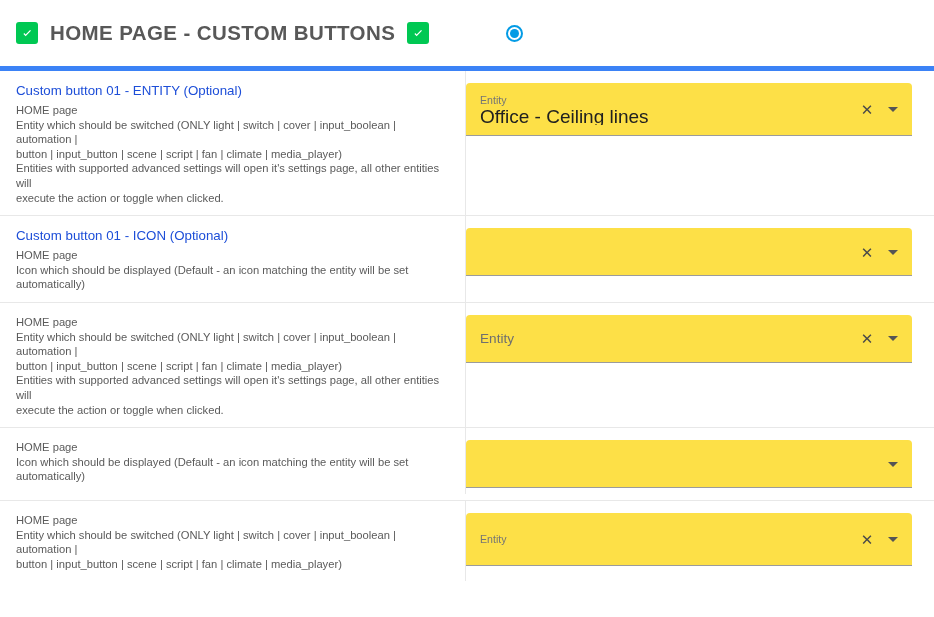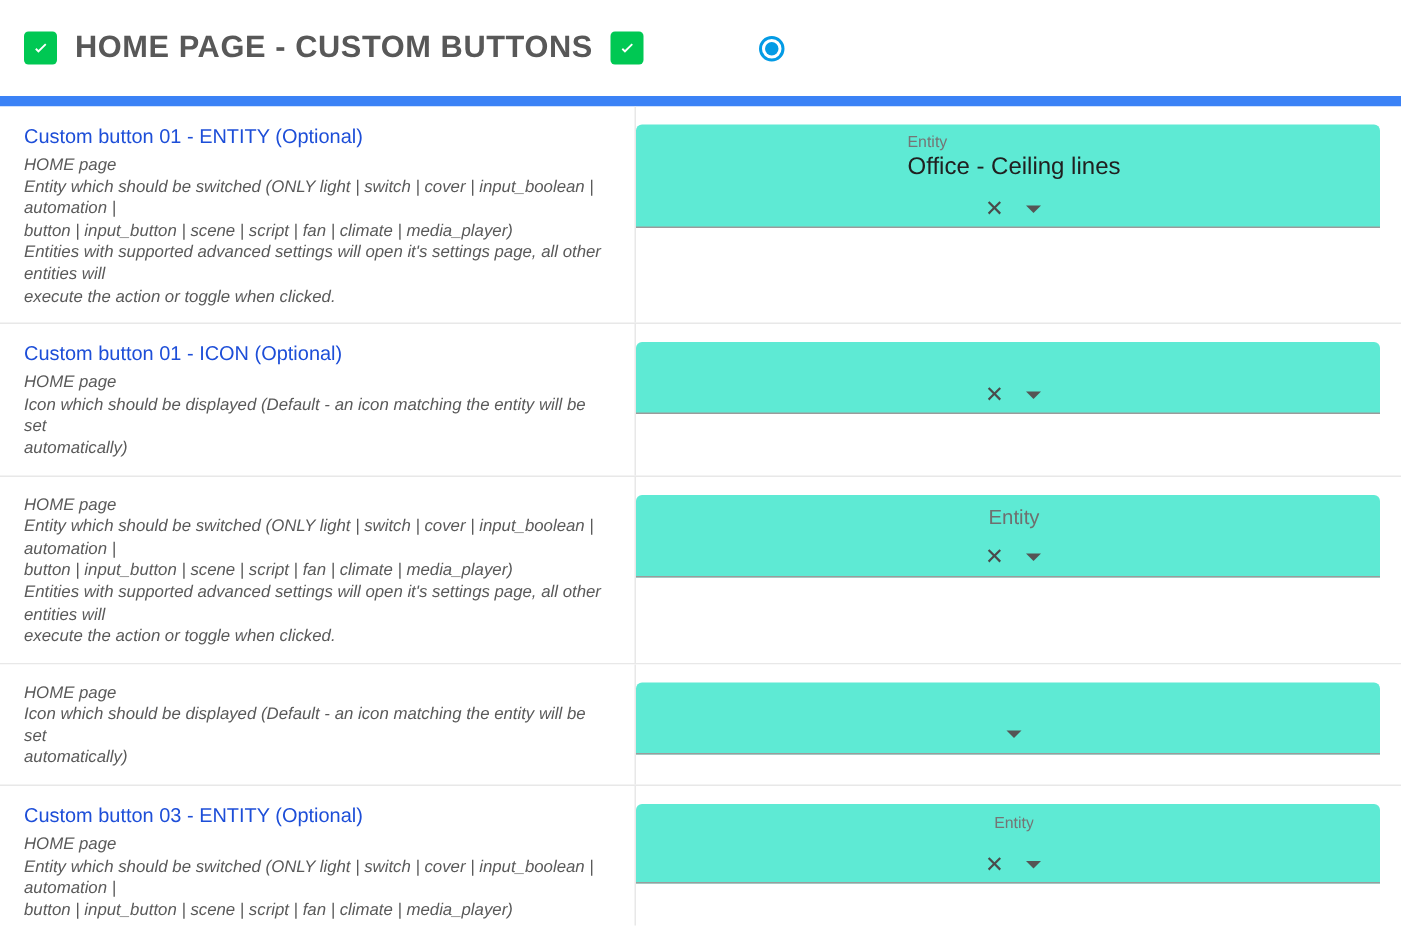--- a/index.html
+++ b/index.html
@@ -16,21 +16,21 @@
     -webkit-font-smoothing: antialiased;
   }
 
   
   .header {
     height: 71px;
     box-sizing: border-box;
     display: flex;
     align-items: center;
     padding: 16px 16px;
-    border-bottom: 7px solid #3b82f6;
+    border-bottom: 5px solid #3b82f6;
     background: #ffffff;
   }
   .check-box {
     width: 22px;
     height: 22px;
     border-radius: 3px;
     background: #00c853;
     display: flex;
     align-items: center;
     justify-content: center;
@@ -89,64 +89,62 @@
     min-height: 54px;
   }
   .row-label {
     font-size: 13.3px;
     color: #1d4ed8;
     line-height: 16px;
     margin-bottom: 4px;
   }
   .row-desc {
     font-size: 11.2px;
-    font-style: italic;
     color: #5a5a5a;
     line-height: 14.6px;
   }
   .row-desc .dline { display: block; }
 
   .row-right {
     flex: 1;
     box-sizing: border-box;
     padding: 12px 14px 12px 0;
     display: flex;
     justify-content: flex-start;
   }
 
   
   .field {
-    width: 496px;
-    box-sizing: border-box;
-    background: #5eead4;
+    width: 446px;
+    box-sizing: border-box;
+    background: #fde047;
     border-radius: 4px 4px 0 0;
     position: relative;
     display: flex;
     align-items: center;
     min-height: 48px;
     padding: 0 6px 0 14px;
-    flex-direction: column;
   }
   .field.tall { min-height: 53px; }
   .field-texts {
     flex: 1;
     display: flex;
     flex-direction: column;
     justify-content: center;
     padding: 6px 0;
     overflow: hidden;
   }
   .field-float-label {
     font-size: 10.6px;
     color: #757575;
     line-height: 12px;
     margin-bottom: 2px;
   }
   .field-value {
-    font-size: 16px;
+    font-size: 19px;
     color: #202020;
     line-height: 17px;
     white-space: nowrap;
     overflow: hidden;
     text-overflow: ellipsis;
   }
   .field-placeholder {
     font-size: 13.6px;
     color: #6f6f6f;
     line-height: 17px;
@@ -295,21 +293,20 @@
             <div class="icon-btn">
               <span class="caret"></span>
             </div>
           </div>
           <div class="field-underline"></div>
         </div>
       </div>
     </div>
     <div class="row">
       <div class="row-left">
-        <div class="row-label">Custom button 03 - ENTITY (Optional)</div>
         <div class="row-desc">
           <span class="dline">HOME page</span>
           <span class="dline">Entity which should be switched (ONLY light | switch | cover | input_boolean | automation |</span>
           <span class="dline">button | input_button | scene | script | fan | climate | media_player)</span>
         </div>
       </div>
       <div class="row-right">
         <div class="field tall">
           <div class="field-texts">
             <div class="field-float-label">Entity</div>

